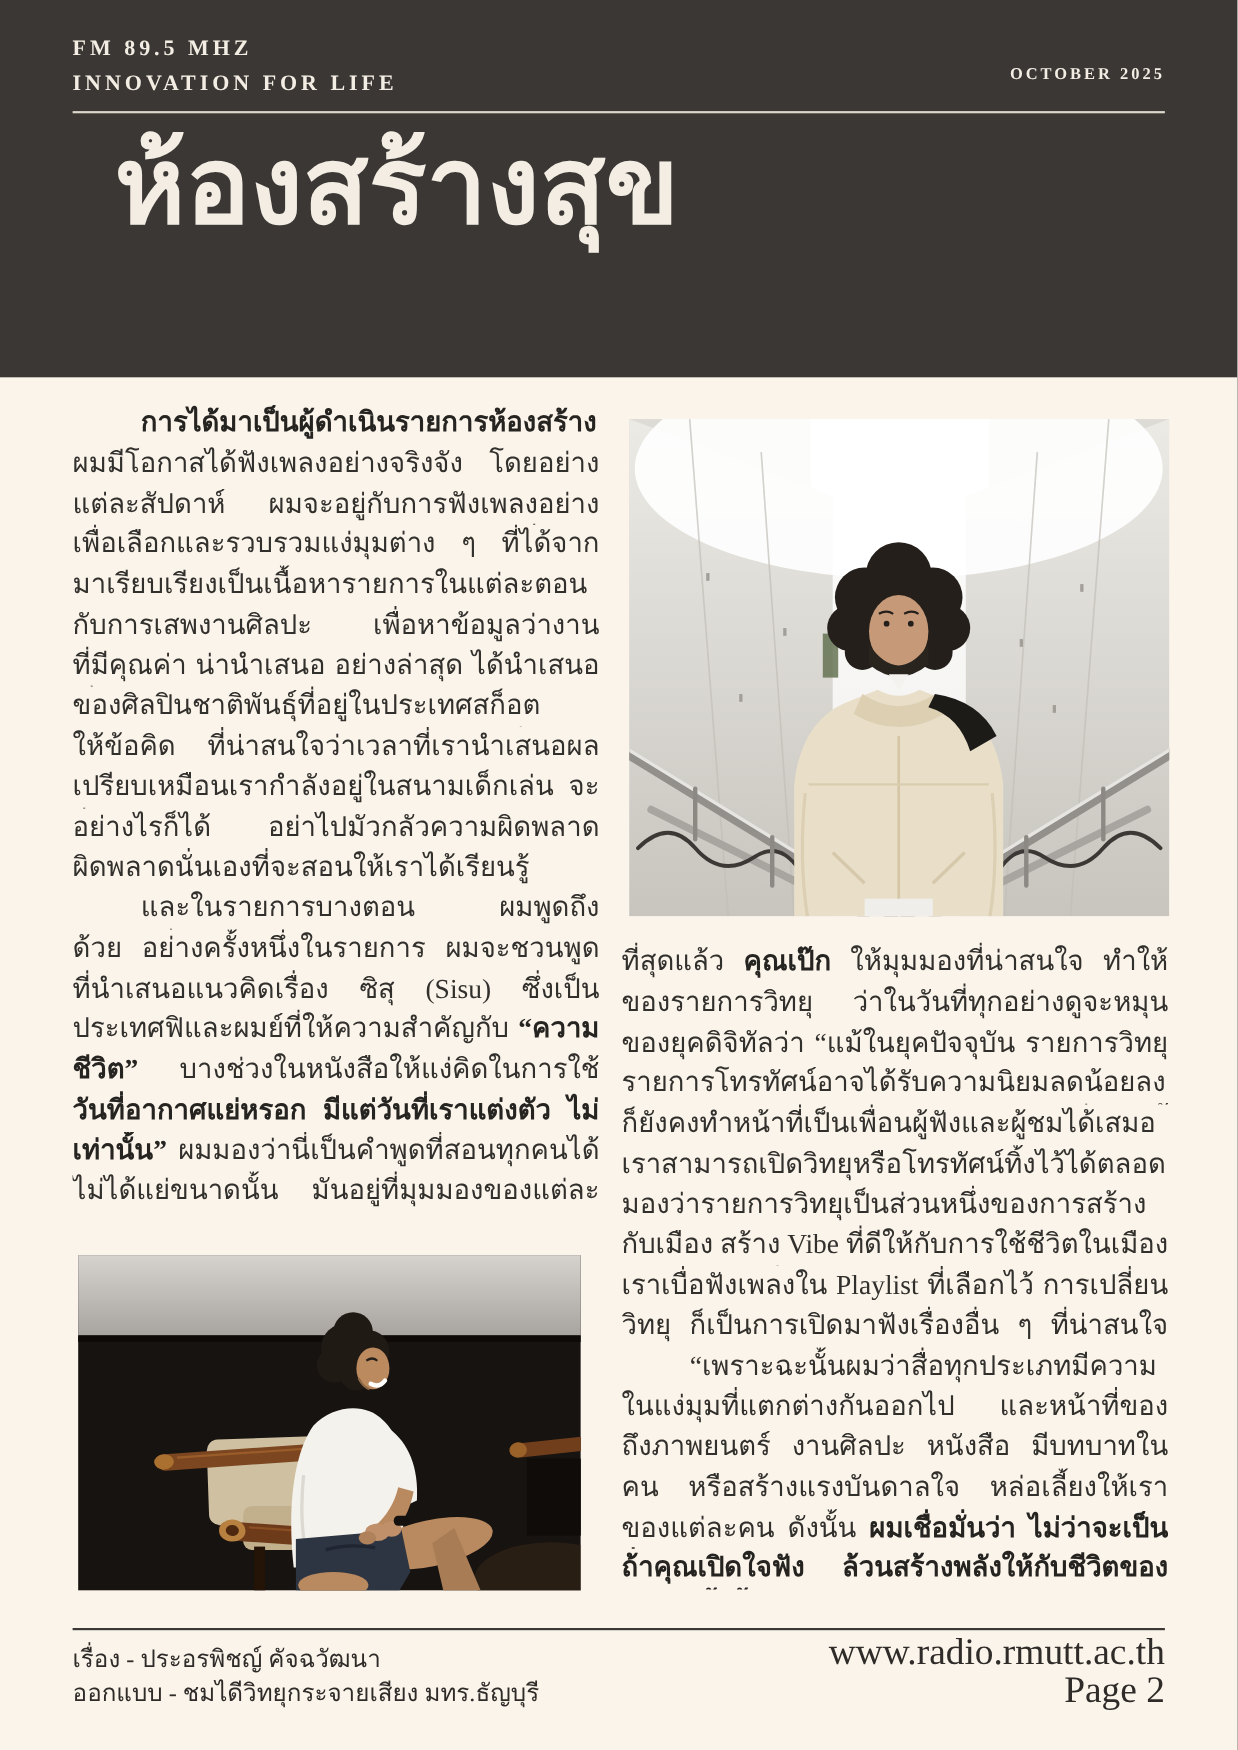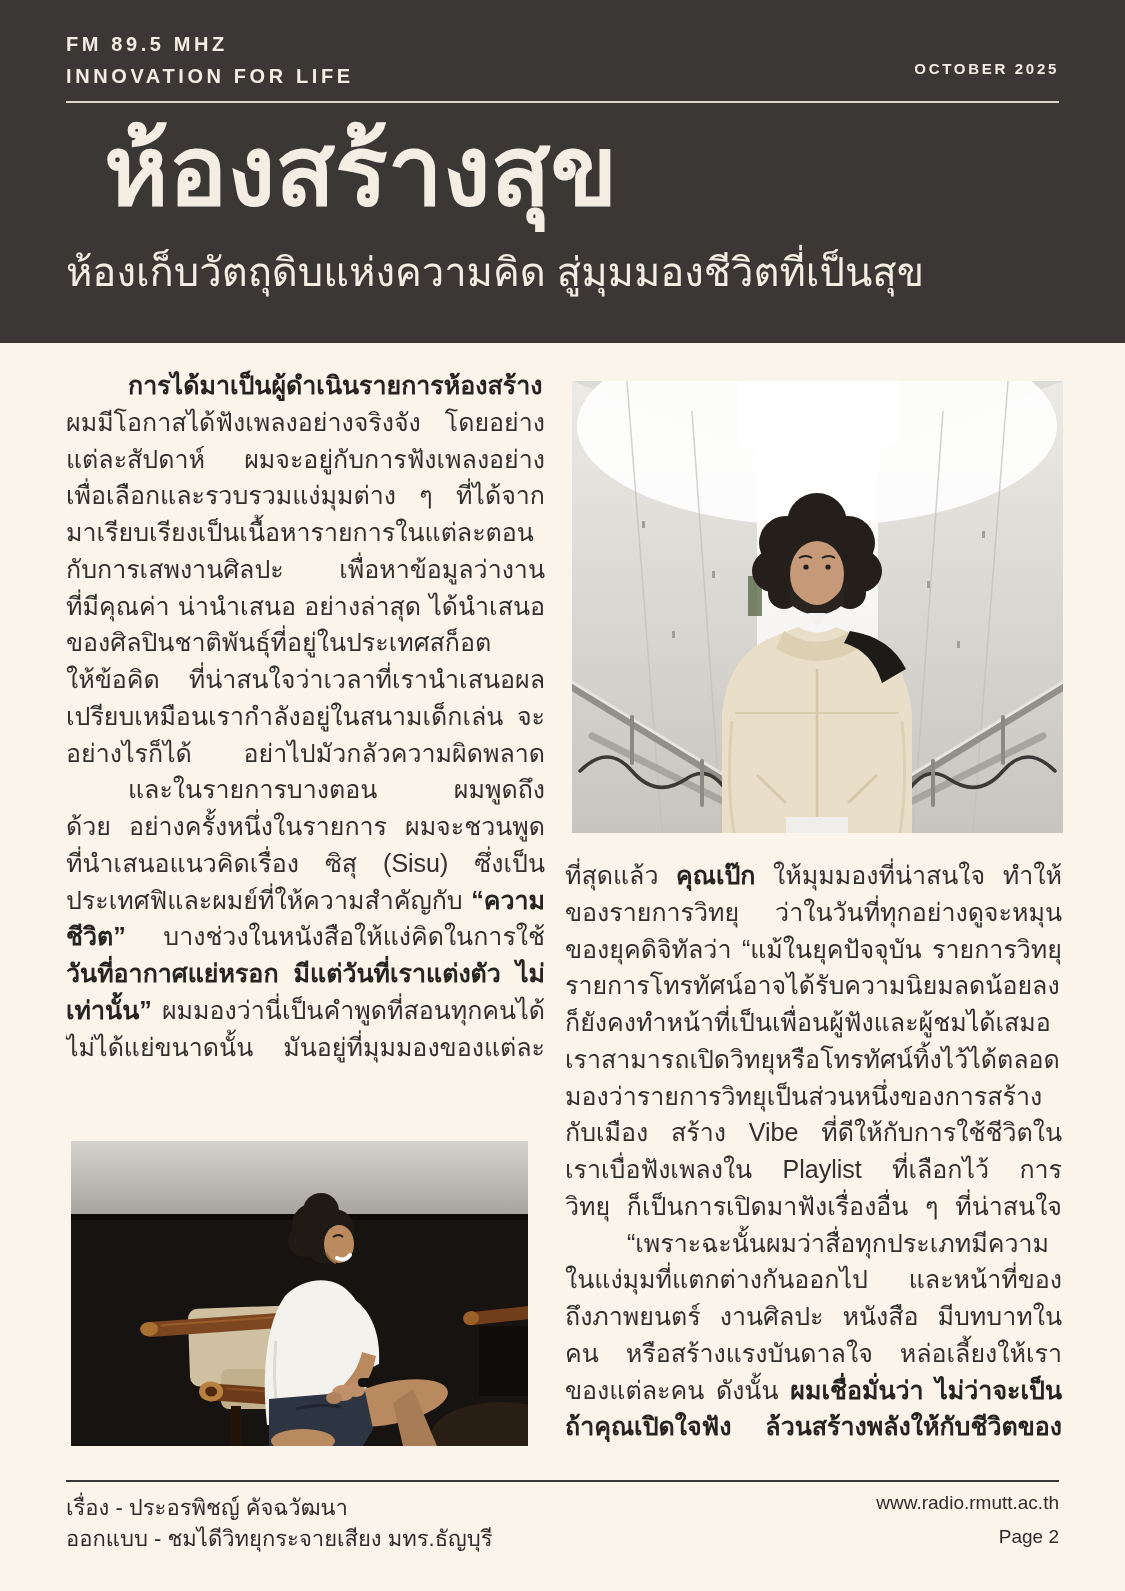--- a/index.html
+++ b/index.html
@@ -1,18 +1,18 @@
 <!DOCTYPE html>
 <html style="--page-bg: #fbf4eb; --header-bg: #3a3734; --header-text: #f3ede3; --body-text: #32302c;"><head>
 <meta charset="utf-8">
 <style>
   html,body{margin:0;padding:0;background:#8a8580;}
   .page{position:relative;width:1125px;height:1591px;margin:0 auto;overflow:hidden;
         background:var(--page-bg,#fbf4eb);color:var(--body-text,#32302c);
-        font-family:Liberation Sans, sans-serif;}
+        font-family:Liberation Serif, serif;}
   
   .header{position:absolute;left:0;top:0;width:1125px;height:343px;
           background:var(--header-bg,#3a3734);color:var(--header-text,#f3ede3);}
   .hdr-meta{position:absolute;left:66px;top:28px;font-size:20px;font-weight:600;
             letter-spacing:.18em;line-height:32px;white-space:nowrap;}
   .hdr-issue{position:absolute;right:66px;top:60px;font-size:15px;font-weight:600;
              letter-spacing:.18em;white-space:nowrap;}
   .hdr-rule{position:absolute;left:66px;right:66px;top:101px;height:2px;background:#ddd6cb;}
   .hdr-title{position:absolute;left:60px;top:96px;width:1000px;font-size:98px;font-weight:800;
              line-height:150px;letter-spacing:0;margin-left:44px;}
@@ -28,51 +28,51 @@
   .line.indent{text-indent:62px;}
   .b{font-weight:700;color:#262421;}
   
   .photo{position:absolute;display:block;}
   .photo-stairs{left:572px;top:381px;width:491px;height:452px;}
   .photo-seated{left:71px;top:1141px;width:457px;height:305px;}
   .photo svg{display:block;width:100%;height:100%;}
   
   .ftr-rule{position:absolute;left:66px;right:66px;top:1480px;height:2px;background:#3a3734;}
   .credits{position:absolute;left:66px;top:1492px;font-size:22px;line-height:31px;color:#2e2b28;}
-  .site-block{position:absolute;right:66px;top:1486px;text-align:right;font-size:19px;
+  .site-block{position:absolute;right:66px;top:1486px;text-align:right;font-size:34px;
               line-height:34px;color:#2e2b28;}
 </style>
 </head>
 <body>
 
 <div class="page">
 
   <div class="header">
     <div class="hdr-meta">
       <div>FM 89.5 MHZ</div>
       <div>INNOVATION FOR LIFE</div>
     </div>
     <div class="hdr-issue">OCTOBER 2025</div>
     <div class="hdr-rule"></div>
     <div class="hdr-title">ห้องสร้างสุข</div>
-    <div class="hdr-subtitle">ห้องเก็บวัตถุดิบแห่งความคิด สู่มุมมองชีวิตที่เป็นสุข</div>
   </div>
 
   <div class="col col-left">
       <div class="line indent"><span class="b">การได้มาเป็นผู้ดำเนินรายการห้องสร้างสุข</span></div>
       <div class="line"><span>ผมมีโอกาสได้ฟังเพลงอย่างจริงจัง โดยอย่างน้อยใน</span></div>
       <div class="line"><span>แต่ละสัปดาห์ ผมจะอยู่กับการฟังเพลงอย่างน้อย 2 ชั่วโมง</span></div>
       <div class="line"><span>เพื่อเลือกและรวบรวมแง่มุมต่าง ๆ ที่ได้จากการฟังเพลง</span></div>
       <div class="line"><span>มาเรียบเรียงเป็นเนื้อหารายการในแต่ละตอน ผมยังใช้เวลา</span></div>
       <div class="line"><span>กับการเสพงานศิลปะ เพื่อหาข้อมูลว่างานศิลปะแบบไหน</span></div>
       <div class="line"><span>ที่มีคุณค่า น่านำเสนอ อย่างล่าสุด ได้นำเสนอเรื่องราว</span></div>
       <div class="line"><span>ของศิลปินชาติพันธุ์ที่อยู่ในประเทศสก็อตแลนด์ ที่เขาได้</span></div>
       <div class="line"><span>ให้ข้อคิด ที่น่าสนใจว่าเวลาที่เรานำเสนอผลงานออกไป</span></div>
       <div class="line"><span>เปรียบเหมือนเรากำลังอยู่ในสนามเด็กเล่น จะสื่อสารออกไป</span></div>
       <div class="line"><span>อย่างไรก็ได้ อย่าไปมัวกลัวความผิดพลาดเพราะความ</span></div>
+      <div class="line last"><span>ผิดพลาดนั่นเองที่จะสอนให้เราได้เรียนรู้</span></div>
       <div class="line indent"><span>และในรายการบางตอน ผมพูดถึงหนังสือที่น่าอ่าน</span></div>
       <div class="line"><span>ด้วย อย่างครั้งหนึ่งในรายการ ผมจะชวนพูดคุยถึงหนังสือ</span></div>
       <div class="line"><span>ที่นำเสนอแนวคิดเรื่อง ซิสุ (Sisu) ซึ่งเป็นปรัชญาชีวิตจาก</span></div>
       <div class="line"><span>ประเทศฟิและผมย์ที่ให้ความสำคัญกับ </span><span class="b">“ความพยายามใน</span></div>
       <div class="line"><span class="b">ชีวิต”</span><span> บางช่วงในหนังสือให้แง่คิดในการใช้ชีวิตว่า </span></div>
       <div class="line"><span class="b">วันที่อากาศแย่หรอก มีแต่วันที่เราแต่งตัว ไม่เหมาะสมก็</span></div>
       <div class="line"><span class="b">เท่านั้น”</span><span> ผมมองว่านี่เป็นคำพูดที่สอนทุกคนได้ว่าชีวิตมัน</span></div>
       <div class="line last"><span>ไม่ได้แย่ขนาดนั้น มันอยู่ที่มุมมองของแต่ละคนมากกว่า</span></div>
     </div>
 

